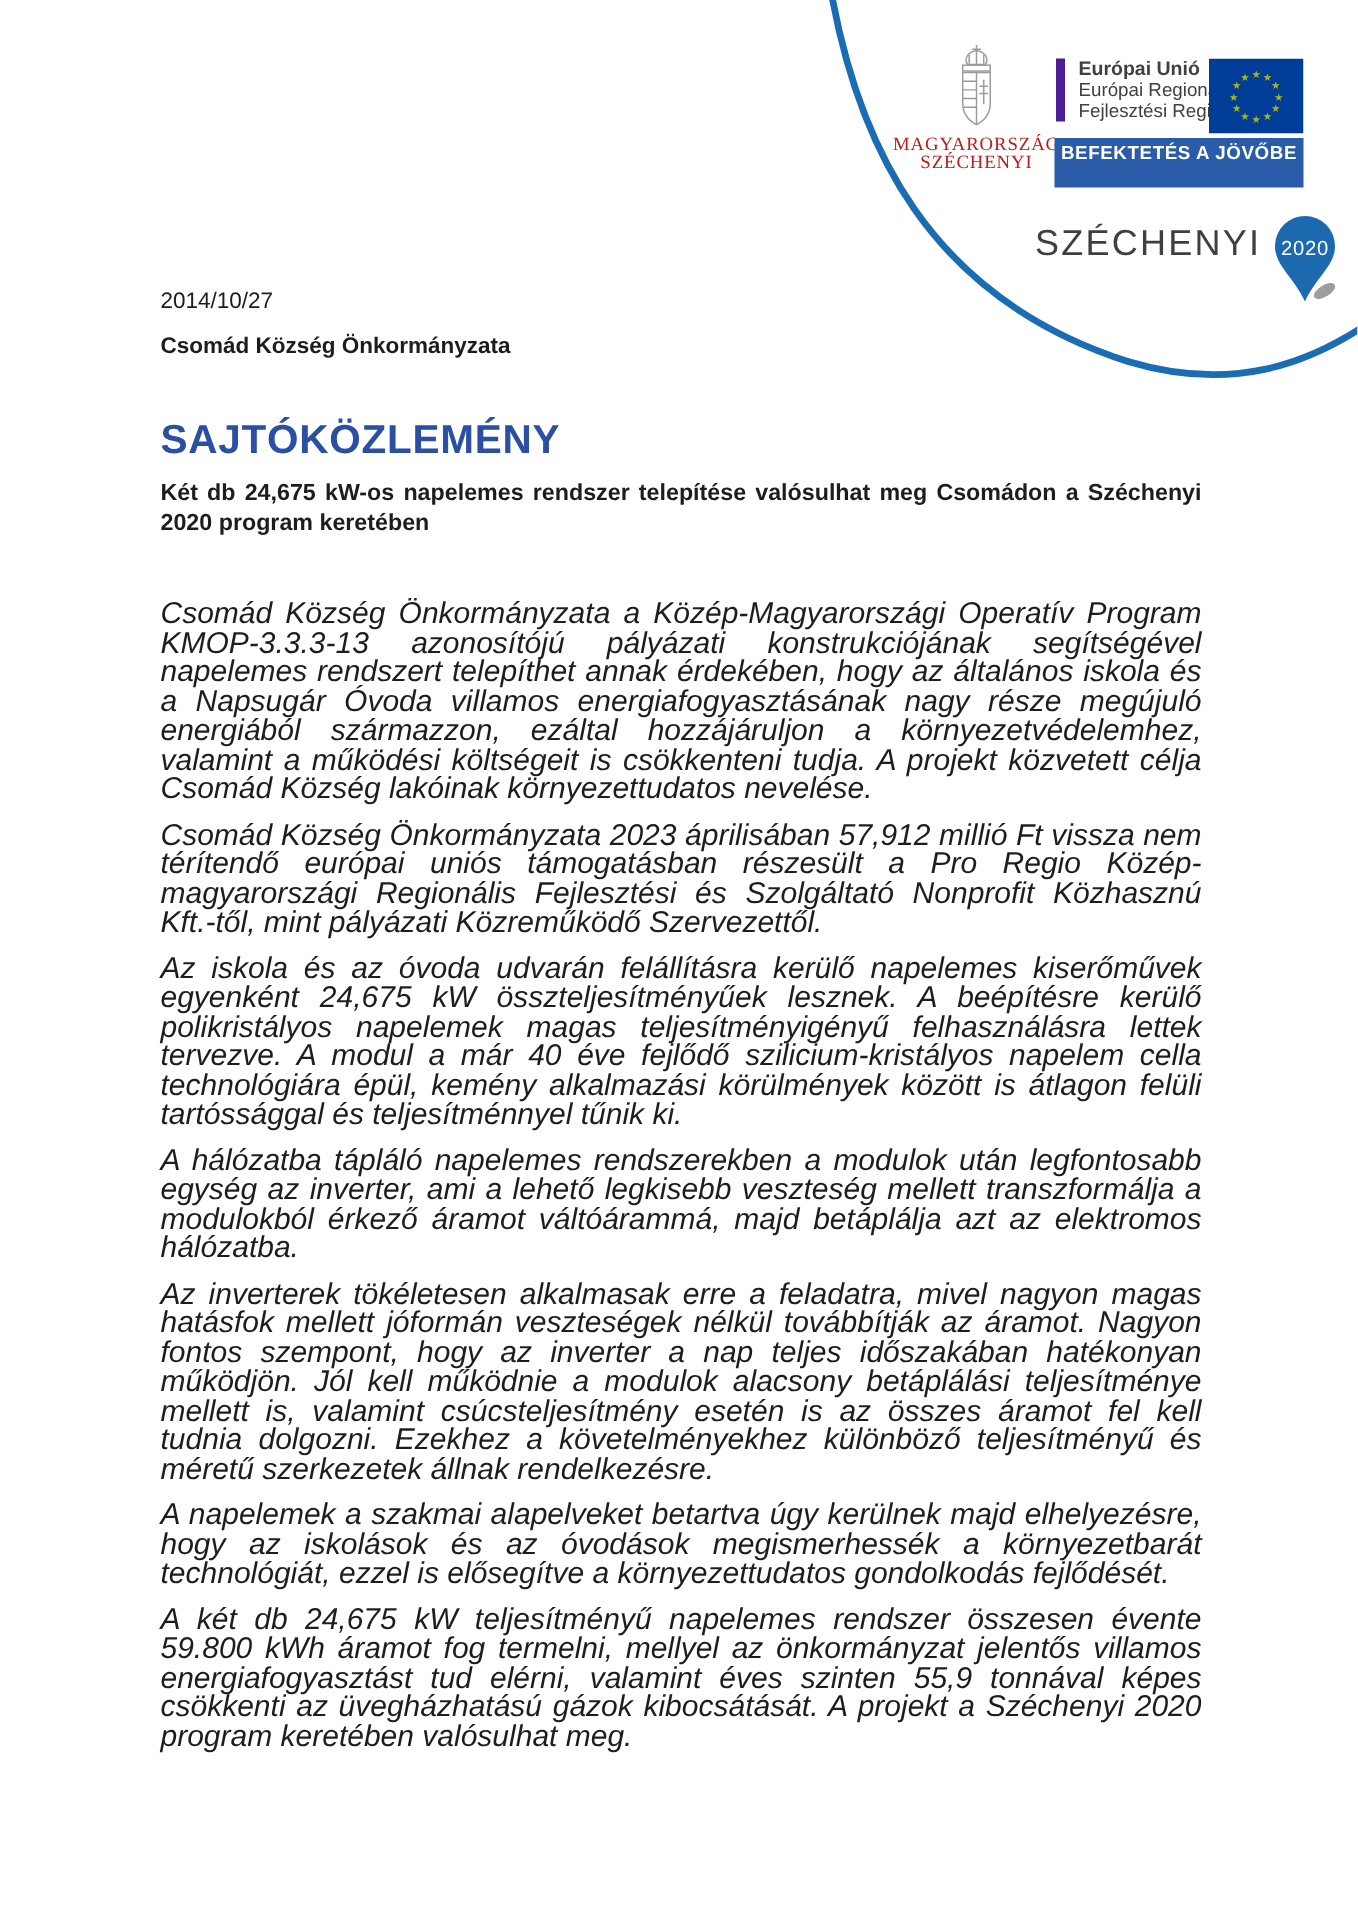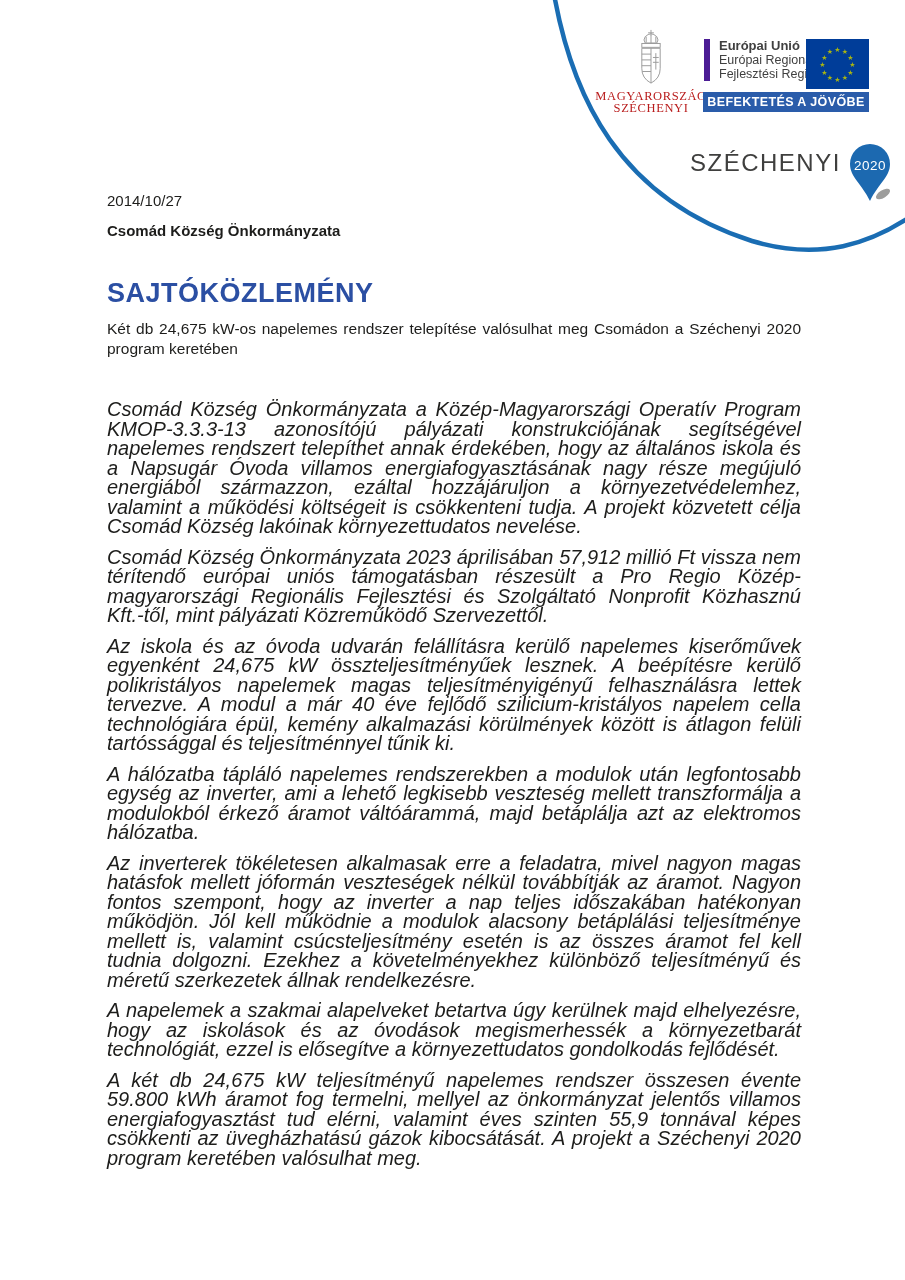--- a/index.html
+++ b/index.html
@@ -28,21 +28,21 @@
   .eu-block {
     position:absolute; left:704px; top:39px;
     border-left:6px solid #4c1d95; padding-left:9px;
     color:#404040; font-size:12.5px; line-height:14px;
   }
   .eu-title { font-weight:bold; font-size:13px; }
   .eu-flag { position:absolute; left:806px; top:39px; display:block; }
 
   
   .banner {
-    position:absolute; left:703px; top:92px; width:166px; height:20px;
+    position:absolute; left:703px; top:92px; width:166px; height:33px;
     background:#2a5caa; color:#ffffff;
     font-weight:bold; font-size:12.5px; letter-spacing:0.4px;
     text-align:center; line-height:21px;
   }
 
   
   .szechenyi { position:absolute; left:690px; top:144px; display:flex; align-items:flex-start; }
   .szechenyi-text {
     font-weight:normal; font-size:24px; letter-spacing:1.5px;
     color:#3f3f3e; margin-top:5px;
@@ -55,21 +55,21 @@
   .org-line  { font-size:15px; font-weight:bold; margin:0; }
   .doc-title {
     font-size:27px; font-weight:bold; color:#2b4fa3;
     letter-spacing:0.5px; margin:39px 0 10px 0;
   }
   .doc-subtitle {
     font-size:15.5px; font-weight:bold; letter-spacing:-0.2px;
     margin:0 0 13px 0;
   }
   .doc-lead {
-    font-size:15.5px; font-weight:normal; line-height:19.5px;
+    font-size:15.5px; font-weight:bold; line-height:19.5px;
     text-align:justify; margin:0 0 42px 0;
   }
   .body-par {
     font-size:20px; line-height:19.5px;
     text-align:justify; margin:0 0 11px 0;font-style:italic;
   }
 </style>
 </head>
 <body>
 

